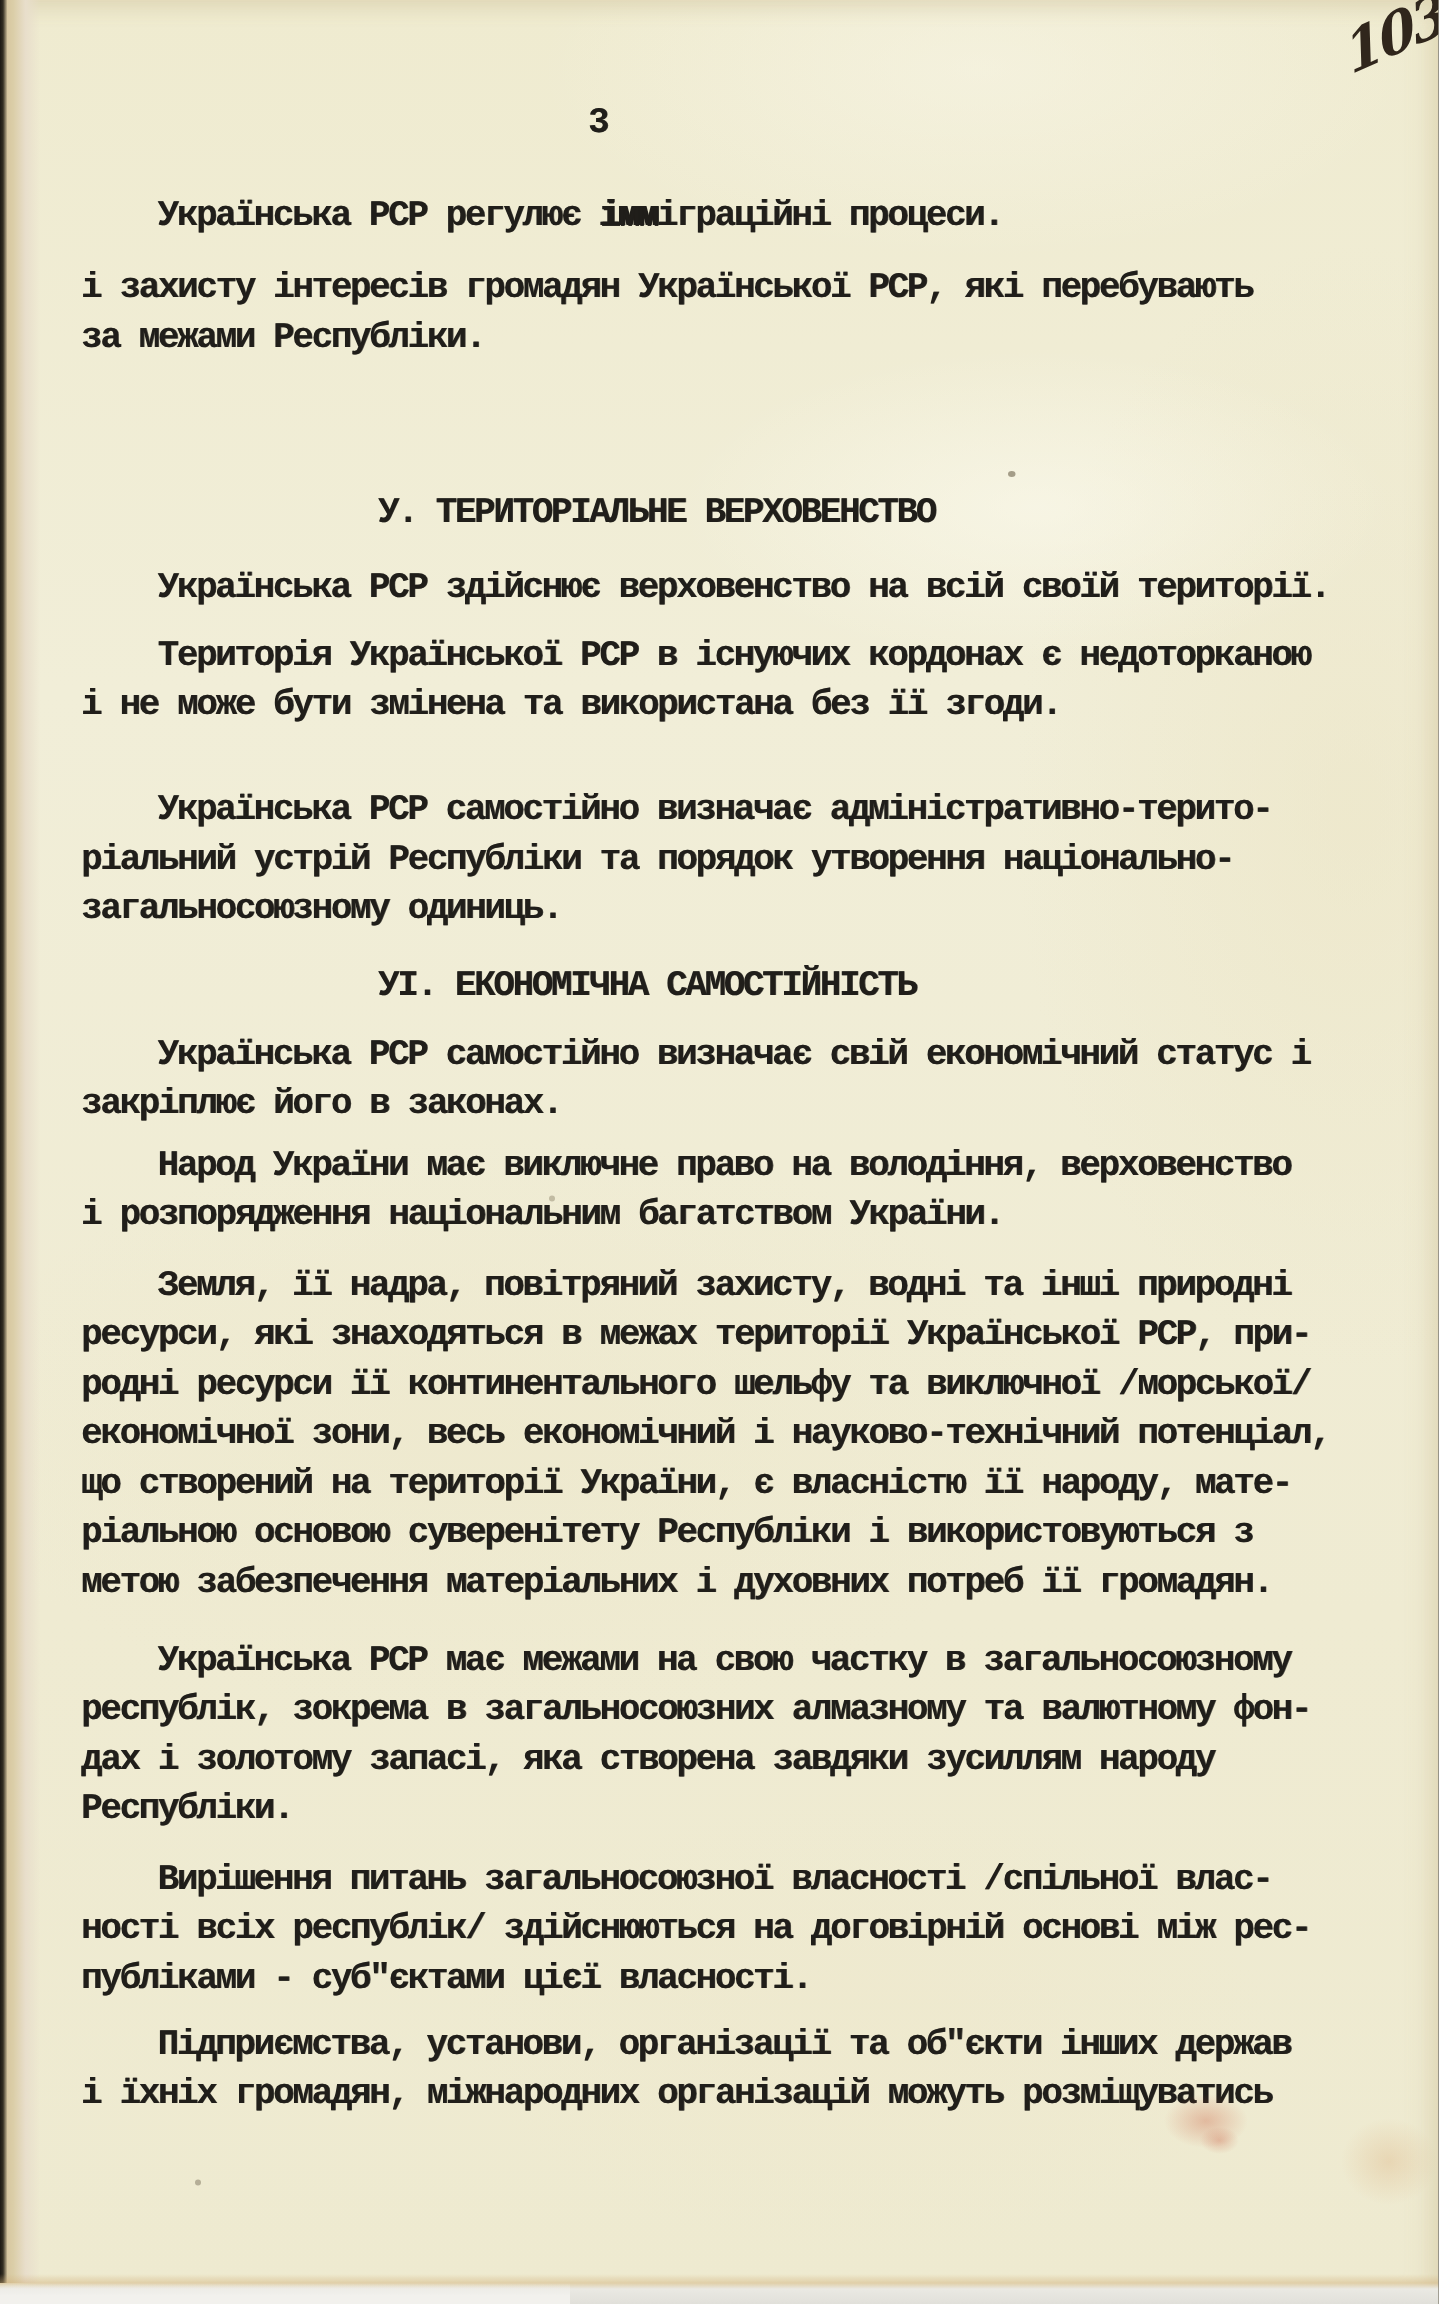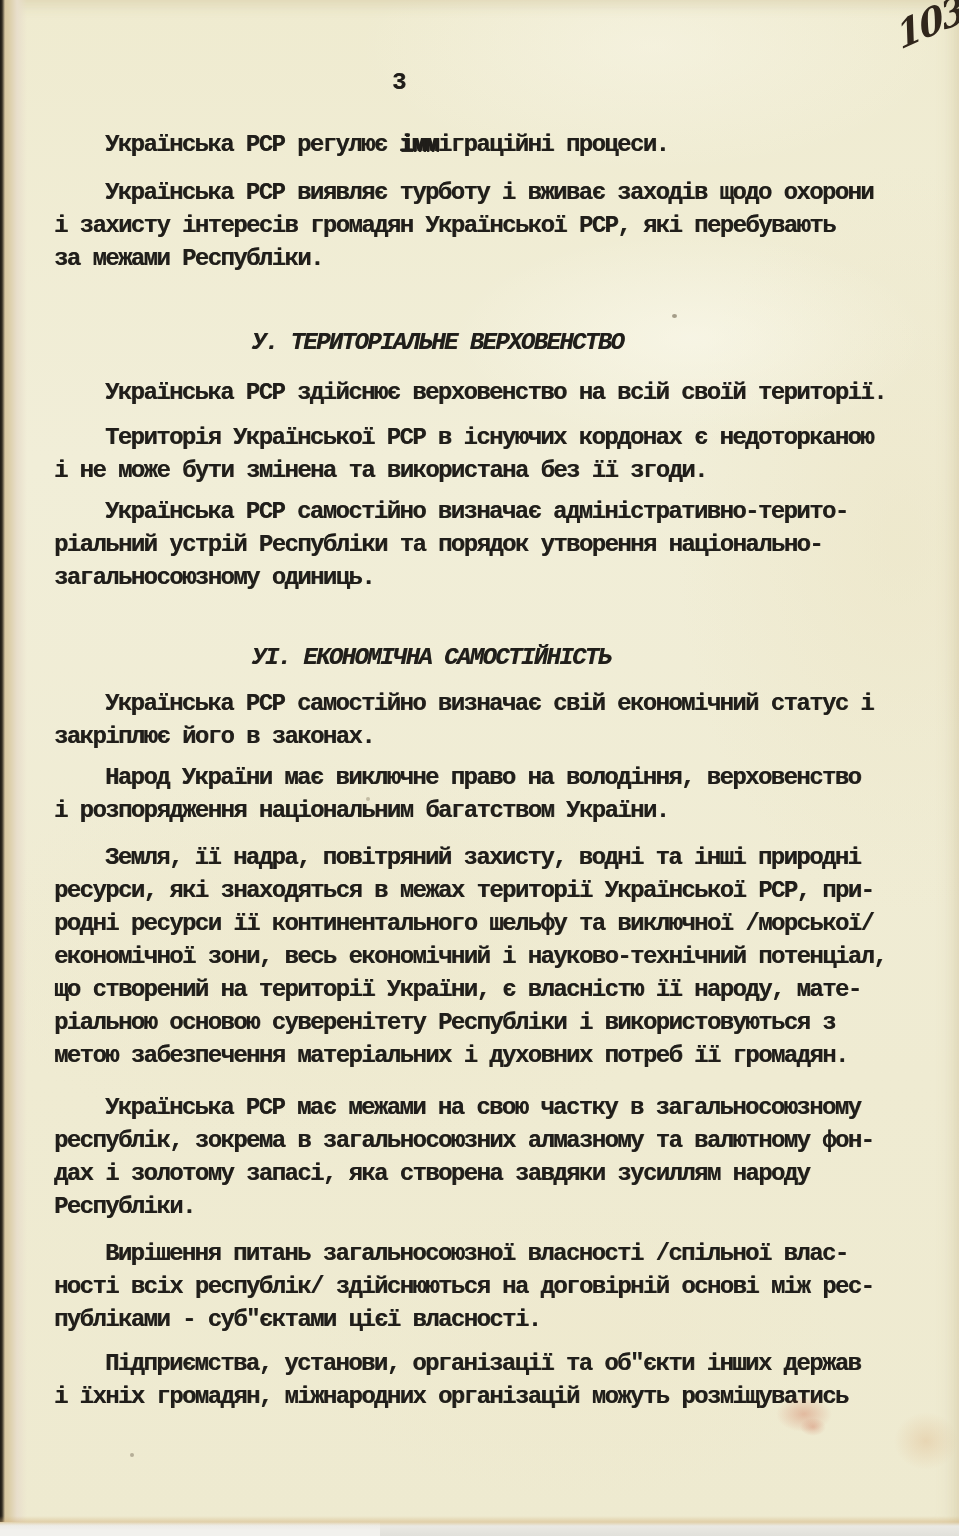--- a/index.html
+++ b/index.html
@@ -30,21 +30,21 @@
   }
   .typed {
     font-family:"Liberation Mono","DejaVu Sans Mono",monospace;
     font-weight:700; font-size:24px; line-height:33px; letter-spacing:-1.6px;
     color:#201e1a; text-shadow:0.4px 0 0 rgba(32,30,26,.72);
   }
   .content { position:absolute; left:54px; top:0; width:884px; }
   .para { position:absolute; left:0; right:0; }
   .line { height:33px; white-space:pre; }
   .first { padding-left:51px; }
-  .heading { position:absolute; white-space:pre; left:198px;font-style:italic; }
+  .heading { position:absolute; white-space:pre; left:198px; }
   .pagenum { position:absolute; left:338px; top:66px; }
   .overstruck {
     font-weight:700;
     text-shadow: 1px 0 0 currentColor, -0.7px 0 0 currentColor, 0.6px 0.6px 0 rgba(22,20,16,.9);
   }
   .handwritten {
     position:absolute; left:895px; top:0px;
     font-family:"DejaVu Serif", serif; font-style:italic; font-weight:700;
     font-size:37px; color:#30261c; letter-spacing:-2px;
     transform: rotate(-24deg) skewX(-12deg); transform-origin:center;
@@ -73,37 +73,36 @@
 
   <div class="content typed">
 
     <div class="pagenum">3</div>
 
     <div class="para" style="top:128px">
       <div class="line first"><span>Українська РСР регулює </span><span class="overstruck">імм</span><span>іграційні процеси.</span></div>
     </div>
 
     <div class="para" style="top:176px">
-      <div class="line first">Українська РСР виявляє турботу і вживає заходів щодо охорони</div>
       <div class="line">і захисту інтересів громадян Української РСР, які перебувають</div>
       <div class="line">за межами Республіки.</div>
     </div>
 
     <div class="heading" style="top:326px">У. ТЕРИТОРІАЛЬНЕ ВЕРХОВЕНСТВО</div>
 
     <div class="para" style="top:376px">
       <div class="line first">Українська РСР здійснює верховенство на всій своїй території.</div>
     </div>
 
     <div class="para" style="top:421px">
       <div class="line first">Територія Української РСР в існуючих кордонах є недоторканою</div>
       <div class="line">і не може бути змінена та використана без її згоди.</div>
     </div>
 
-    <div class="para" style="top:495px">
+    <div class="para" style="top:524px">
       <div class="line first">Українська РСР самостійно визначає адміністративно-терито-</div>
       <div class="line">ріальний устрій Республіки та порядок утворення національно-</div>
       <div class="line">загальносоюзному одиниць.</div>
     </div>
 
     <div class="heading" style="top:641px">УІ. ЕКОНОМІЧНА САМОСТІЙНІСТЬ</div>
 
     <div class="para" style="top:687px">
       <div class="line first">Українська РСР самостійно визначає свій економічний статус і</div>
       <div class="line">закріплює його в законах.</div>

